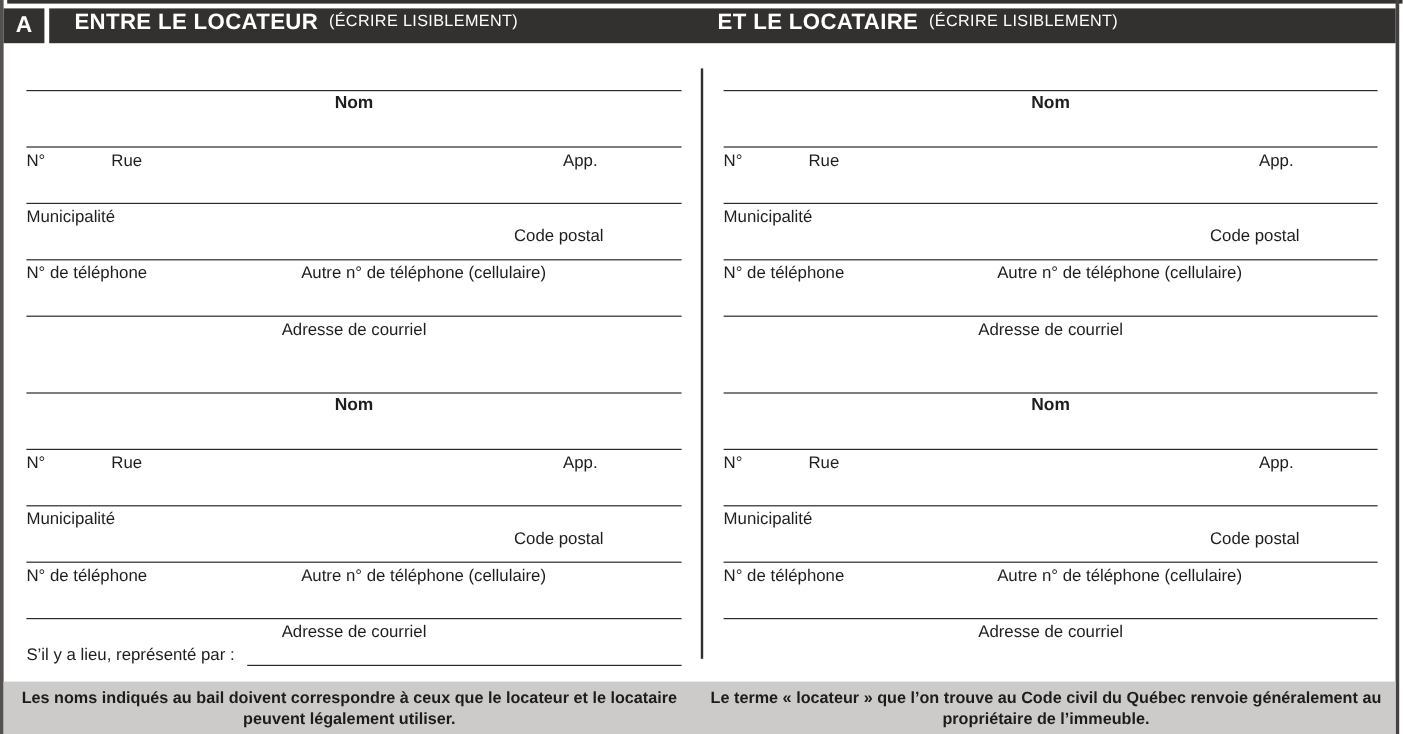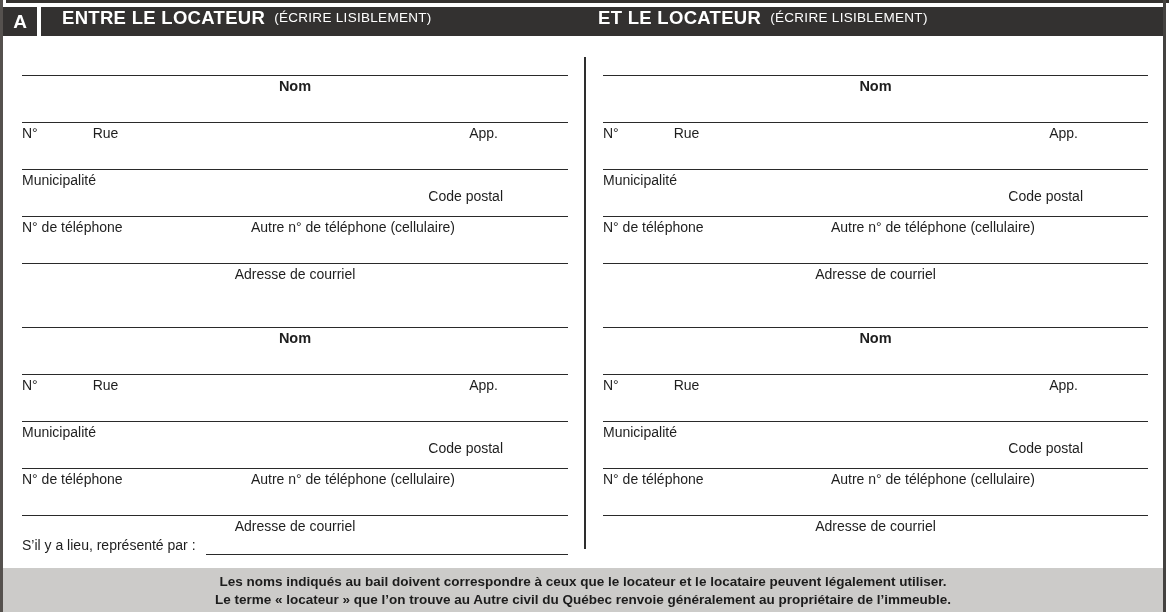--- a/index.html
+++ b/index.html
@@ -47,42 +47,42 @@
   .lbl-cp{margin-left:auto;margin-right:65px;margin-top:16px;}
   .lbl-autre{margin-left:auto;margin-right:113px;}
 
   .rep-row{display:flex;align-items:flex-end;}
   .rep-row .rep-label{font-size:14px;white-space:nowrap;padding-bottom:2px;}
   .rep-row .write-line{flex:1;height:17px;margin-left:10px;}
 
   
   .footer-bar{
     position:absolute;left:3px;right:6px;top:568px;bottom:0;background:#cccbc9;
-    display:flex;flex-direction:column;align-items:center;justify-content:center;gap:1px;
+    display:flex;flex-direction:row;align-items:center;justify-content:center;gap:1px;
   }
   .footer-bar div{font-weight:bold;font-size:13.5px;line-height:17px;color:#1c1c1c;text-align:center;}
 </style>
 </head>
 <body>
 
 <div class="page">
   <div class="frame-top"></div>
   <div class="frame-left"></div>
   <div class="frame-right"></div>
 
   <div class="section-box">
     <span>A</span>
   </div>
   <div class="header-bar">
     <div class="hdr-group left">
       <span class="hdr-title">ENTRE LE LOCATEUR</span>
       <span class="hdr-sub">(ÉCRIRE LISIBLEMENT)</span>
     </div>
     <div class="hdr-group right">
-      <span class="hdr-title">ET LE LOCATEUR</span>
+      <span class="hdr-title">ET LE LOCATAIRE</span>
       <span class="hdr-sub">(ÉCRIRE LISIBLEMENT)</span>
     </div>
   </div>
 
   <div class="divider"></div>
 
   <div class="col left">
 
     <div class="field first">
       <input class="write-line" style="">
@@ -228,15 +228,15 @@
     <div class="field">
       <input class="write-line" style="">
       <div class="lbls">
           <span>Adresse de courriel</span>
         </div>
     </div>
   </div>
 
   <div class="footer-bar">
     <div>Les noms indiqués au bail doivent correspondre à ceux que le locateur et le locataire peuvent légalement utiliser.</div>
-    <div>Le terme « locateur » que l’on trouve au Autre civil du Québec renvoie généralement au propriétaire de l’immeuble.</div>
+    <div>Le terme « locateur » que l’on trouve au Code civil du Québec renvoie généralement au propriétaire de l’immeuble.</div>
   </div>
 </div>
 
 </body></html>

